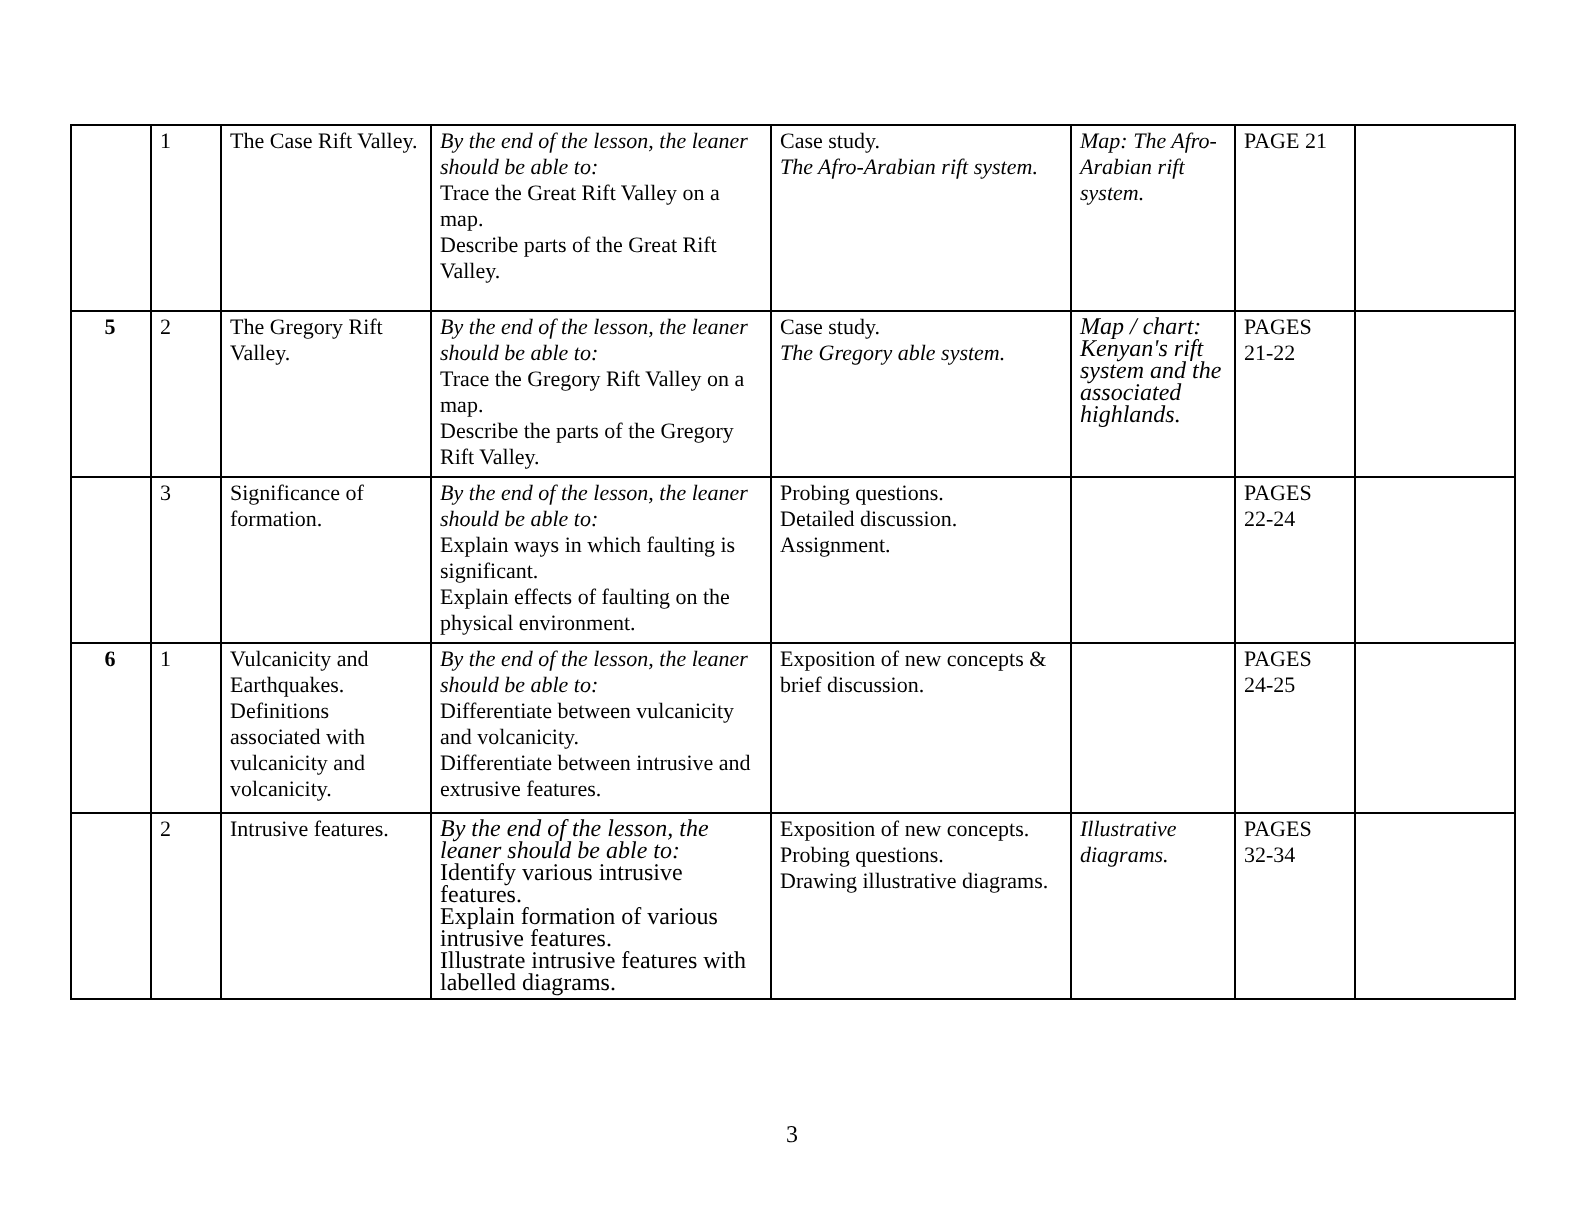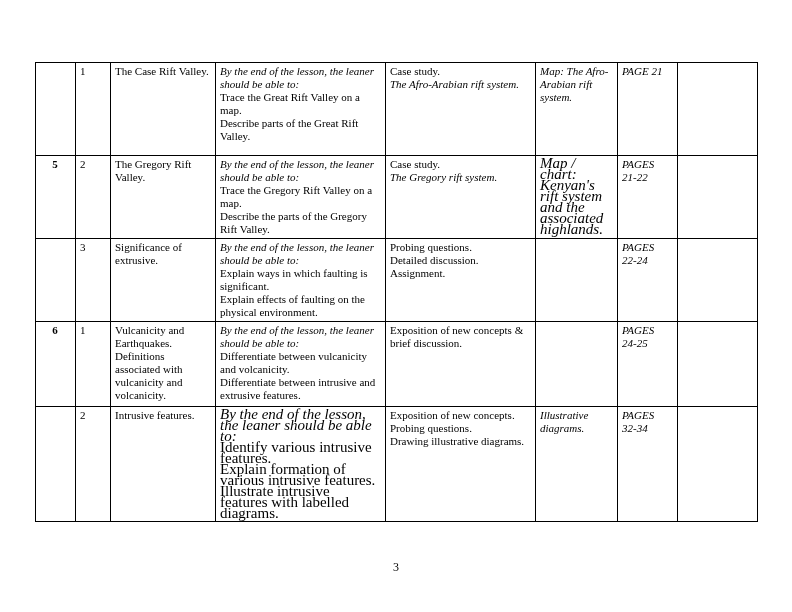--- a/index.html
+++ b/index.html
@@ -25,22 +25,22 @@
     line-height:13px;
     overflow:hidden;
     word-wrap:break-word;
   }
   .italic{font-style:italic;}
   .bold{font-weight:normal;}
   .pre{white-space:pre-line;}
   .blk{display:block;}
   .week-cell{text-align:center;font-weight:bold;}
   .lesson-cell{padding-left:8px;}
-  .ref-cell{padding-top:16px;font-style:italic;}
-  .xs{font-size:15px;line-height:11px;}
+  .ref-cell{padding-top:16px;}
+  .xs{font-size:12px;line-height:11px;}
   .pagenum{
     position:absolute;top:560px;left:0;width:100%;
     text-align:center;font-size:12px;
   }
 </style>
 </head>
 <body>
 
 <div class="page">
 
@@ -91,40 +91,40 @@
         <span class="blk bold"></span>
         <span class="blk pre">The Gregory Rift Valley.</span>
       </td>
       <td>
         <span class="blk italic">By the end of the lesson, the leaner should be able to:</span>
         <span class="blk pre">Trace the Gregory Rift Valley on a map.
 Describe the parts of the Gregory Rift Valley.</span>
       </td>
       <td>
         <span class="blk pre">Case study.</span>
-        <span class="blk italic pre">The Gregory rift system.</span>
+        <span class="blk italic pre">The Gregory able system.</span>
       </td>
       <td>
         <span class="blk italic pre xs">Map / chart: Kenyan's rift system and the associated highlands.</span>
       </td>
       <td class="ref-cell">
         <span class="blk pre">PAGES
 21-22</span>
       </td>
       <td>
         <span class="blk"></span>
       </td>
     </tr>
 
     <tr style="height:83px;">
       <td class="week-cell"><span></span></td>
       <td class="lesson-cell"><span>3</span></td>
       <td>
         <span class="blk bold"></span>
-        <span class="blk pre">Significance of extrusive.</span>
+        <span class="blk pre">Significance of formation.</span>
       </td>
       <td>
         <span class="blk italic">By the end of the lesson, the leaner should be able to:</span>
         <span class="blk pre">Explain ways in which faulting is significant.
 Explain effects of faulting on the physical environment.</span>
       </td>
       <td>
         <span class="blk pre">Probing questions.
 Detailed discussion.
 Assignment.</span>

